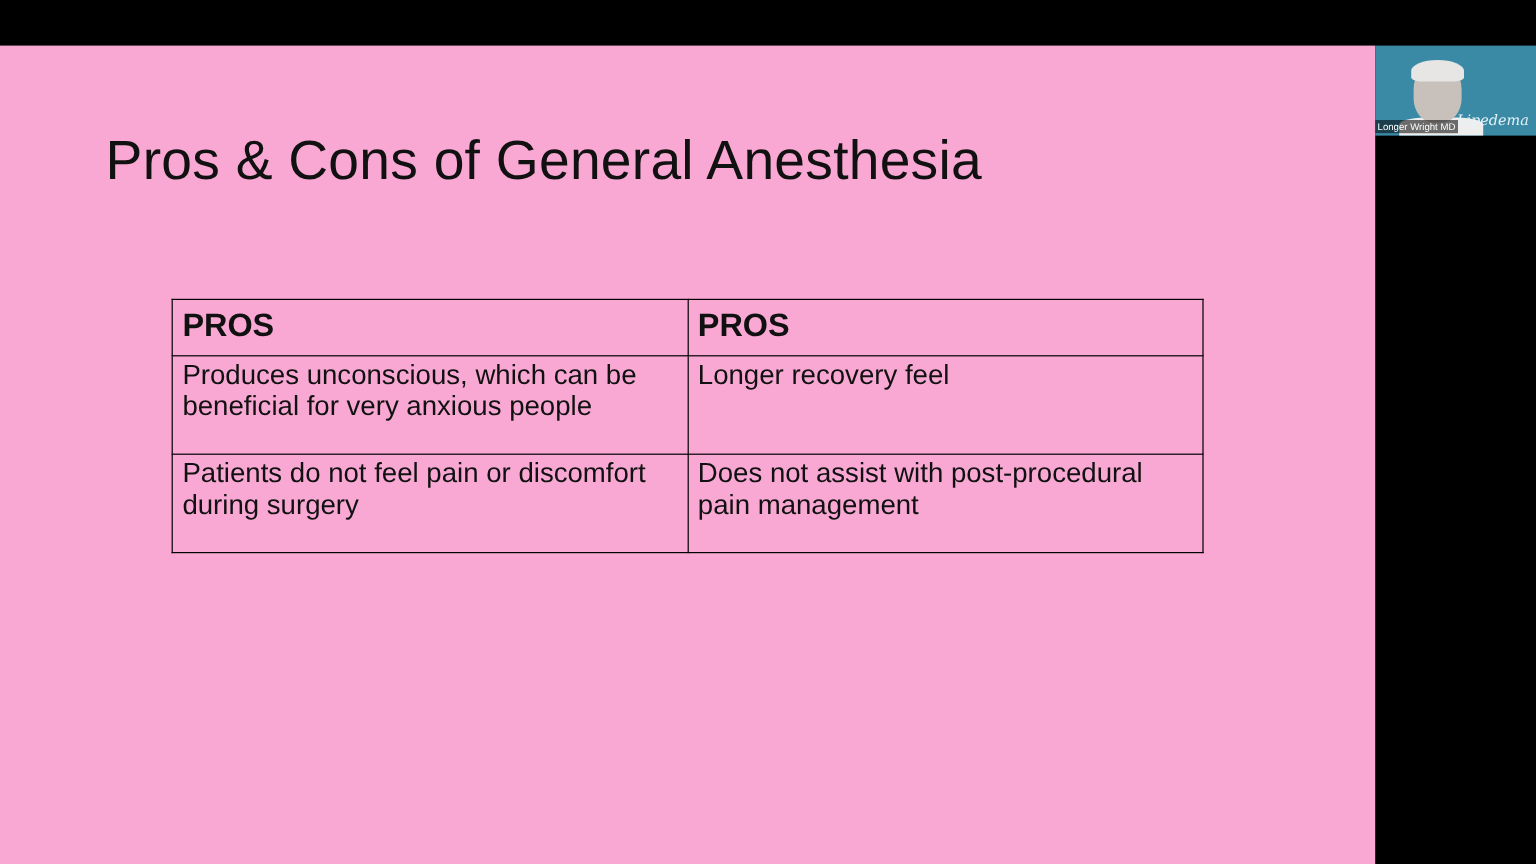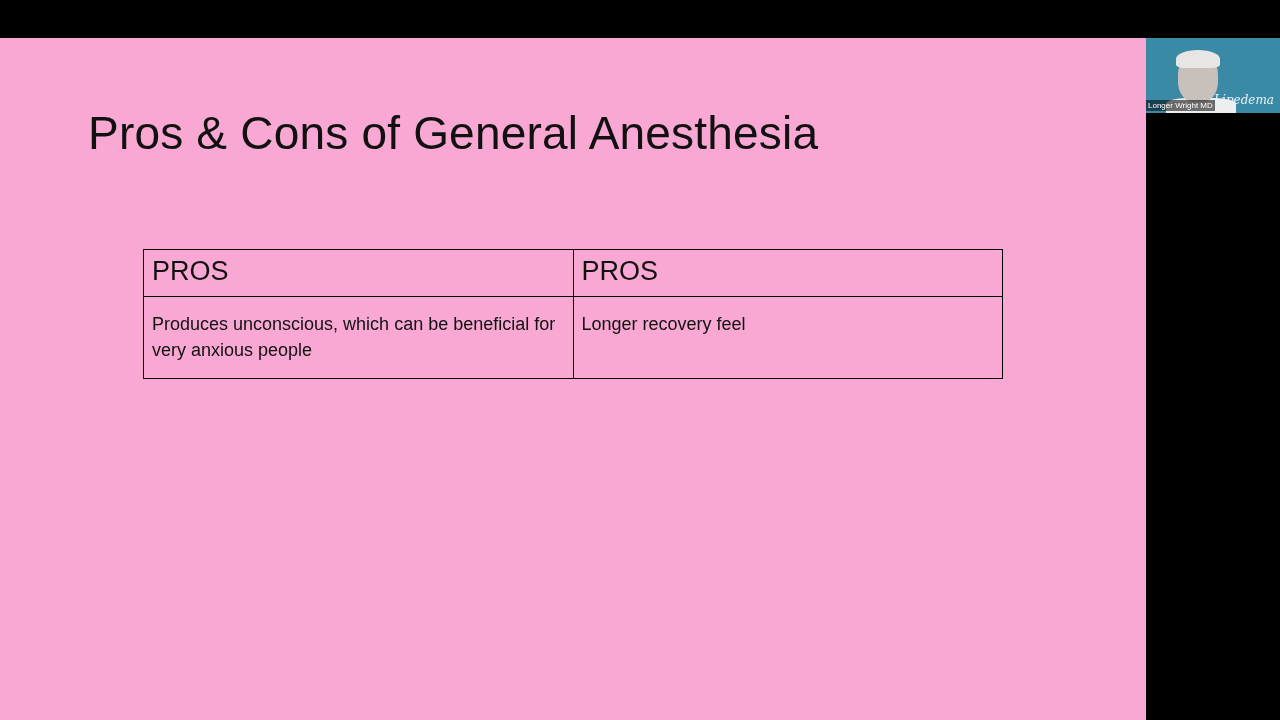--- a/index.html
+++ b/index.html
@@ -1,22 +1,22 @@
 <!DOCTYPE html>
 <html><head>
 <meta charset="utf-8">
 <style>
   html, body { margin:0; padding:0; }
   body { width:1280px; height:720px; background:#000; position:relative; overflow:hidden; font-family:"Liberation Sans", sans-serif; }
   .slide { position:absolute; left:0; top:38px; width:1146px; height:716px; background:#f9a8d4; }
   .title { position:absolute; left:88px; top:68px; font-size:46px; color:#111; font-weight:normal; letter-spacing:0.2px; white-space:nowrap; }
   table.pc { position:absolute; left:143px; top:211px; width:860px; border-collapse:collapse; table-layout:fixed; }
   table.pc td, table.pc th { border:1.5px solid #000; vertical-align:top; text-align:left; color:#111; }
-  table.pc th { height:47px; font-size:27px; font-weight:normal; padding:6px 8px 0 8px; box-sizing:border-box; }
-  table.pc td { height:82px; font-size:18px; line-height:26px; padding:14px 8px; box-sizing:border-box; }
+  table.pc th { height:47px; font-size:27px; font-weight:bold; padding:6px 8px 0 8px; box-sizing:border-box; }
+  table.pc td { height:82px; font-size:23px; line-height:26px; padding:2px 8px; box-sizing:border-box; }
   .video { position:absolute; left:1146px; top:38px; width:134px; height:75px; background:#3a8aa6; overflow:hidden; }
   .head { position:absolute; left:32px; top:14px; width:40px; height:50px; background:#c8c0bb; border-radius:45% 45% 40% 40%; }
   .hair { position:absolute; left:30px; top:12px; width:44px; height:18px; background:#e8e6e4; border-radius:50% 50% 20% 20%; }
   .shirt { position:absolute; left:20px; top:60px; width:70px; height:20px; background:#eee; border-radius:30% 30% 0 0; }
   .nametag { position:absolute; left:0; bottom:2px; background:rgba(0,0,0,0.55); color:#fff; font-size:8px; padding:1px 2px; white-space:nowrap; }
   .logo { position:absolute; right:6px; bottom:6px; color:#e6f3f8; font-family:"DejaVu Serif", serif; font-style:italic; font-size:12px; }
 </style>
 </head>
 <body>
 
@@ -25,20 +25,24 @@
   <table class="pc">
     <tbody>
         <tr>
       <th>PROS</th>
       <th>PROS</th>
     </tr>
     <tr>
       <td>Produces unconscious, which can be beneficial for very anxious people</td>
       <td>Longer recovery feel</td>
     </tr>
+    <tr>
+      <td>Patients do not feel pain or discomfort during surgery</td>
+      <td>Does not assist with post-procedural pain management</td>
+    </tr>
   </tbody>
     </table>
 </div>
 
 <div class="video">
   <div class="shirt"></div>
   <div class="head"></div>
   <div class="hair"></div>
   <div class="logo">Lipedema</div>
   <div class="nametag">Longer Wright MD</div>

